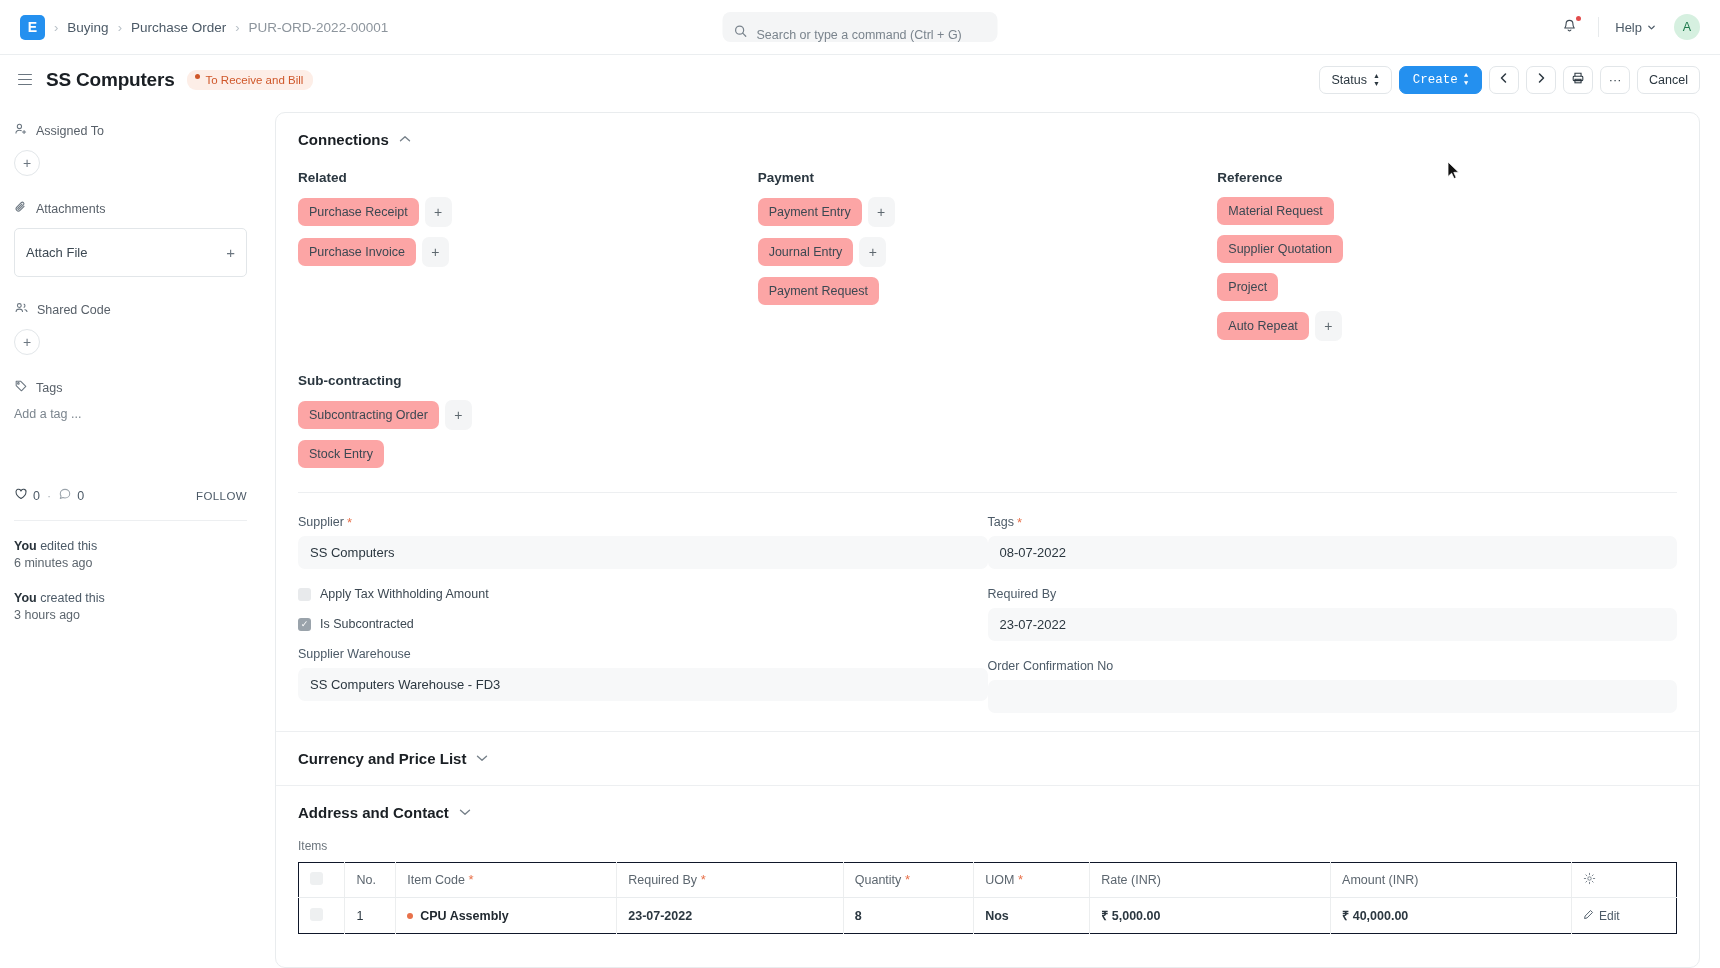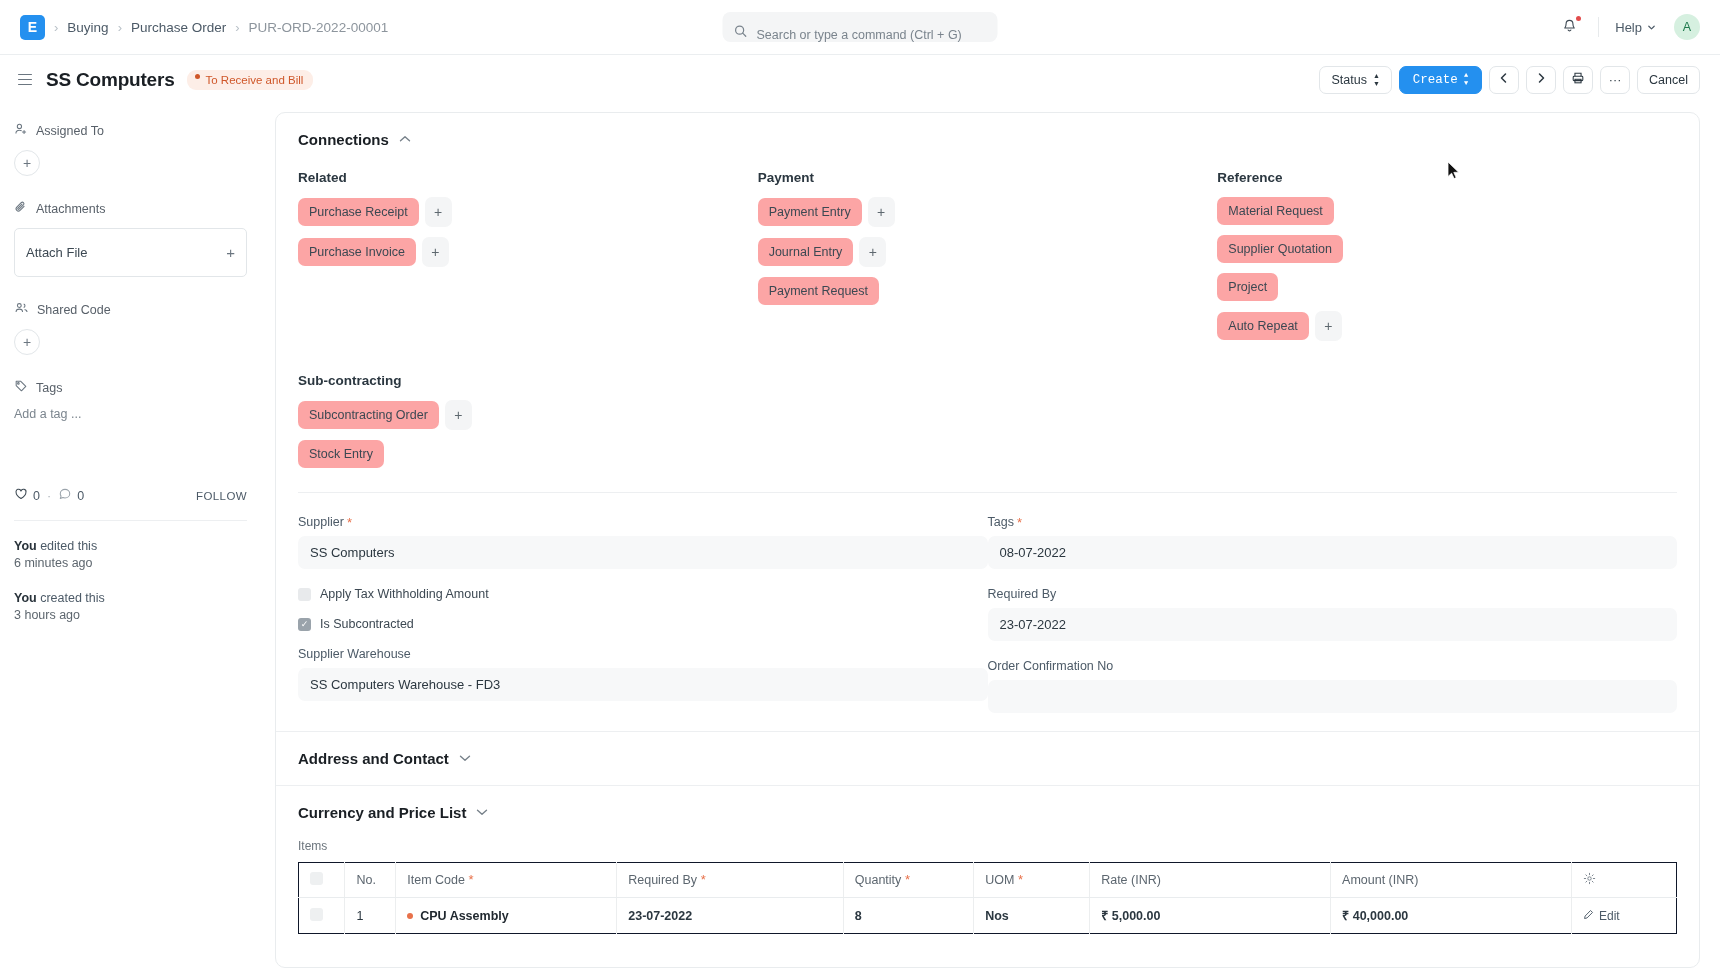--- a/index.html
+++ b/index.html
@@ -613,32 +613,32 @@
             <div class="f-label">
               <span>Order Confirmation No</span>
             </div>
             <div class="f-input empty"></div>
           </div>
         </div>
       </div>
 
       <div class="collapsed-sec">
         <div class="sec-title-row">
-          <span class="sec-title">Address and Contact</span>
+          <span class="sec-title">Currency and Price List</span>
           <span class="chev">
             <svg width="12" height="8" viewBox="0 0 12 8" fill="none" stroke="#77818a" stroke-width="1.4">
               <path d="M1.5 2.2L6 6.2l4.5-4" stroke-linecap="round" stroke-linejoin="round"></path>
             </svg>
           </span>
         </div>
       </div>
 
       <div class="collapsed-sec">
         <div class="sec-title-row">
-          <span class="sec-title">Currency and Price List</span>
+          <span class="sec-title">Address and Contact</span>
           <span class="chev">
             <svg width="12" height="8" viewBox="0 0 12 8" fill="none" stroke="#77818a" stroke-width="1.4">
               <path d="M1.5 2.2L6 6.2l4.5-4" stroke-linecap="round" stroke-linejoin="round"></path>
             </svg>
           </span>
         </div>
       </div>
 
       <div class="items-wrap">
         <div class="items-label">Items</div>

